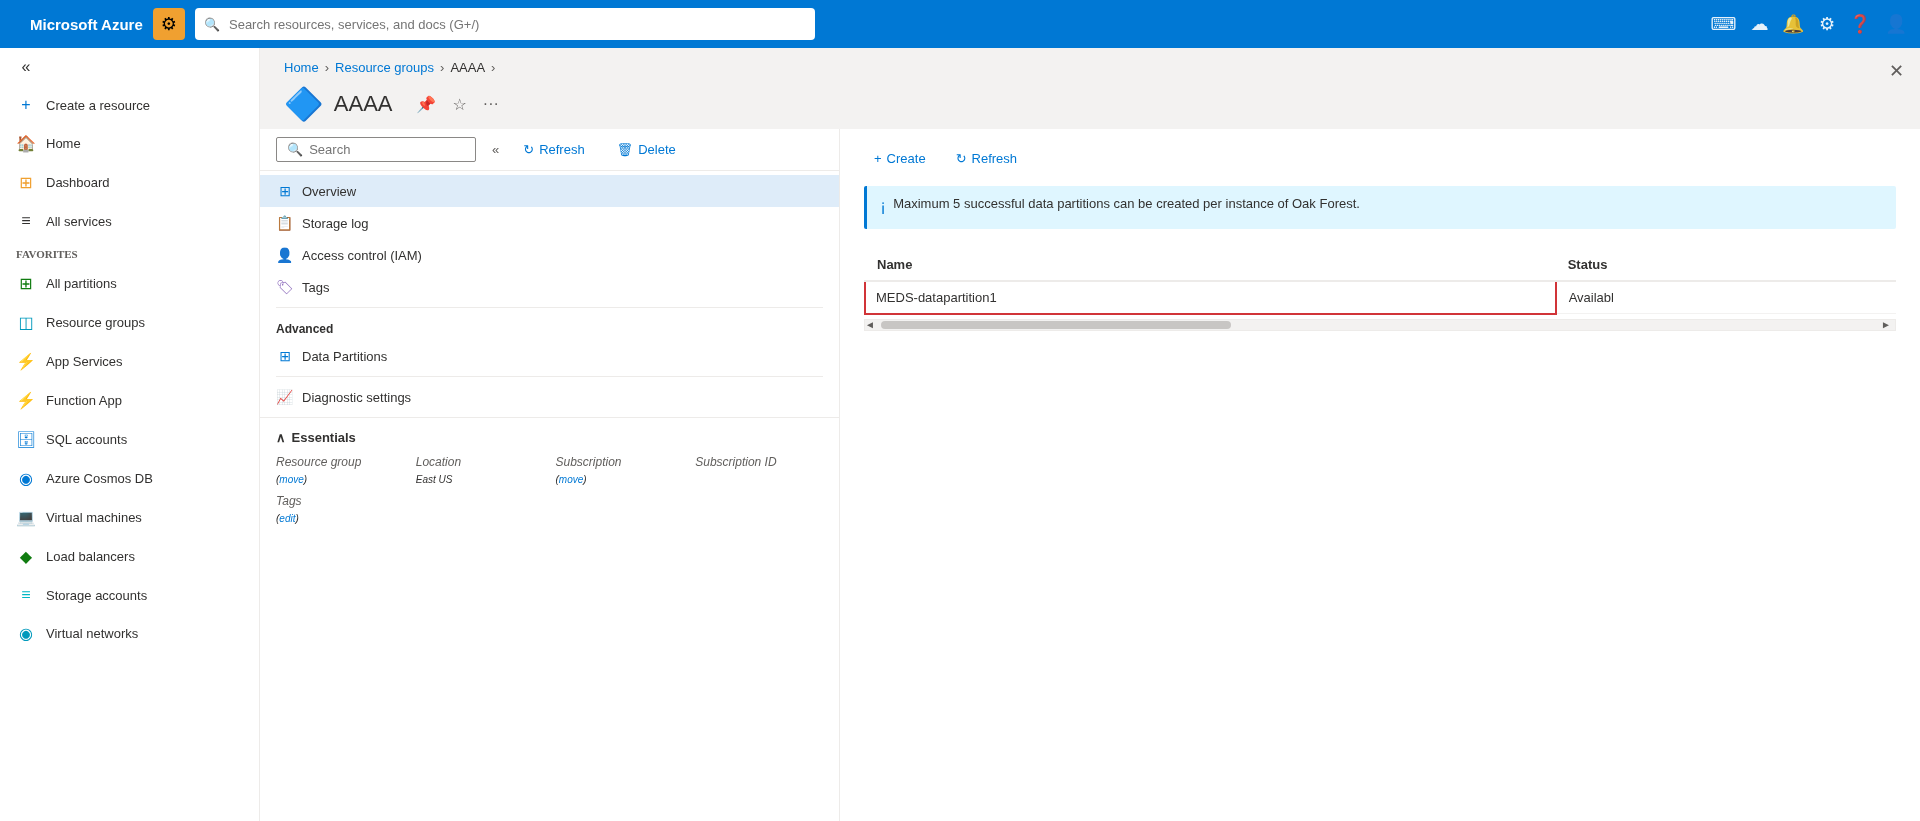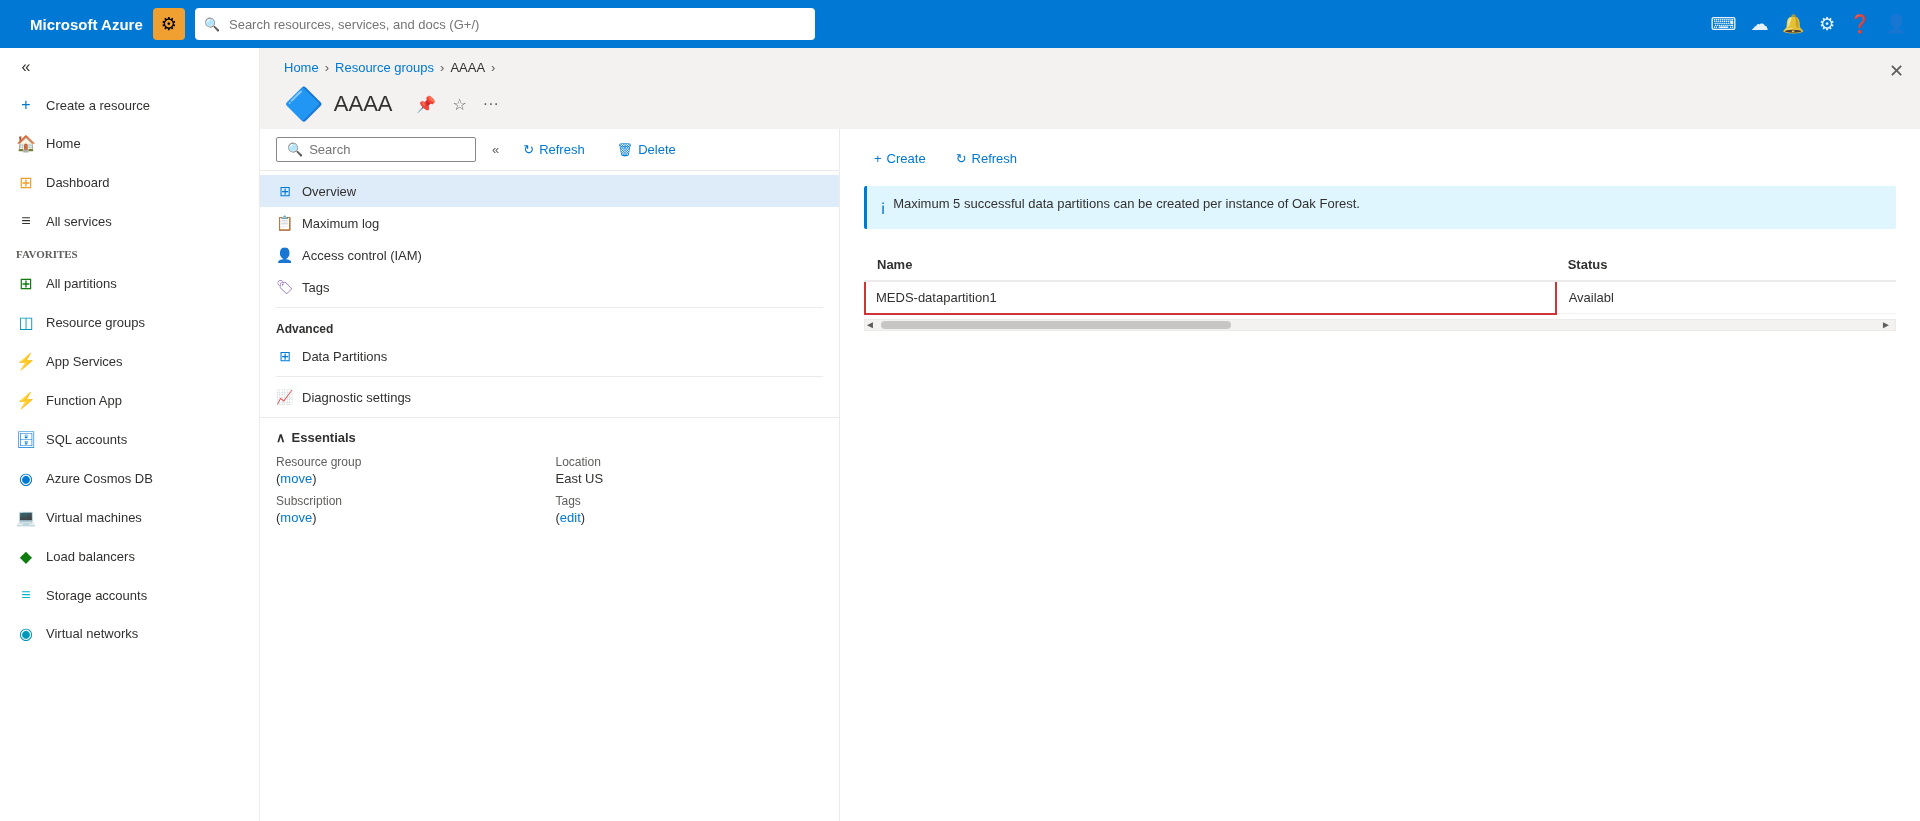--- a/index.html
+++ b/index.html
@@ -116,24 +116,24 @@
     .nav-divider { height: 1px; background: #edebe9; margin: 4px 16px; }
 
     
     .essentials-section { padding: 12px 16px; border-top: 1px solid #edebe9; }
     .essentials-header {
       display: flex; align-items: center; gap: 6px;
       font-weight: 600; font-size: 13px; color: #323130; margin-bottom: 10px;
       cursor: pointer;
     }
     .essentials-grid {
-      display: grid; grid-template-columns: 1fr 1fr; gap: 8px 12px;
+      display: grid; grid-template-columns: 1fr 1fr 1fr 1fr; gap: 8px 12px; font-style: italic;
     }
     .essentials-item label { font-size: 12px; color: #605e5c; display: block; margin-bottom: 2px; }
-    .essentials-item .value { font-size: 13px; color: #323130; }
+    .essentials-item .value { font-size: 10px; color: #323130; }
     .essentials-item .link { color: #0078d4; cursor: pointer; text-decoration: none; }
 
     
     .right-panel {
       flex: 1; background: white; padding: 16px 24px; overflow-y: auto;
     }
     .right-toolbar {
       display: flex; align-items: center; gap: 10px; margin-bottom: 14px;
     }
     .right-btn {
@@ -316,21 +316,21 @@
           </button>
         </div>
 
         <div class="nav-section">
           <div class="nav-item active">
             <span class="nav-item-icon" style="color:#0078d4">⊞</span>
             <span>Overview</span>
           </div>
           <div class="nav-item">
             <span class="nav-item-icon" style="color:#0078d4">📋</span>
-            <span>Maximum log</span>
+            <span>Storage log</span>
           </div>
           <div class="nav-item">
             <span class="nav-item-icon" style="color:#8764b8">👤</span>
             <span>Access control (IAM)</span>
           </div>
           <div class="nav-item">
             <span class="nav-item-icon" style="color:#8764b8">🏷</span>
             <span>Tags</span>
           </div>
 
@@ -364,20 +364,24 @@
               <label>Location</label>
               <span class="value">East US</span>
             </div>
             <div class="essentials-item">
               <label>Subscription</label>
               <span class="value">
                 (<a class="link">move</a>)
               </span>
             </div>
             <div class="essentials-item">
+              <label>Subscription ID</label>
+              <span class="value"></span>
+            </div>
+            <div class="essentials-item">
               <label>Tags</label>
               <span class="value">
                 (<a class="link">edit</a>)
               </span>
             </div>
           </div>
         </div>
       </div>
 
       <div class="right-panel">

